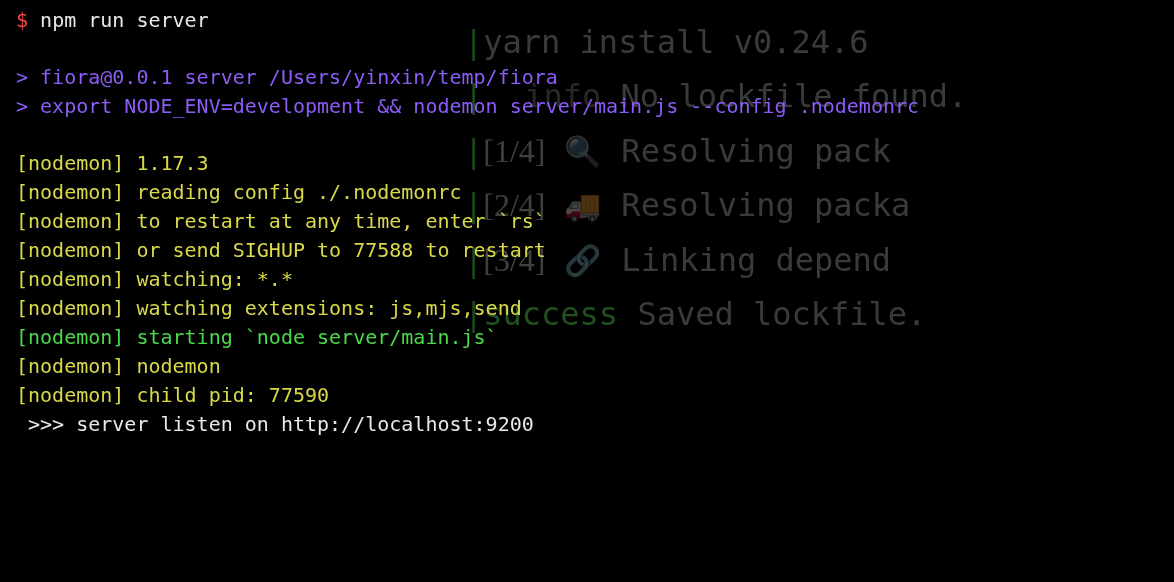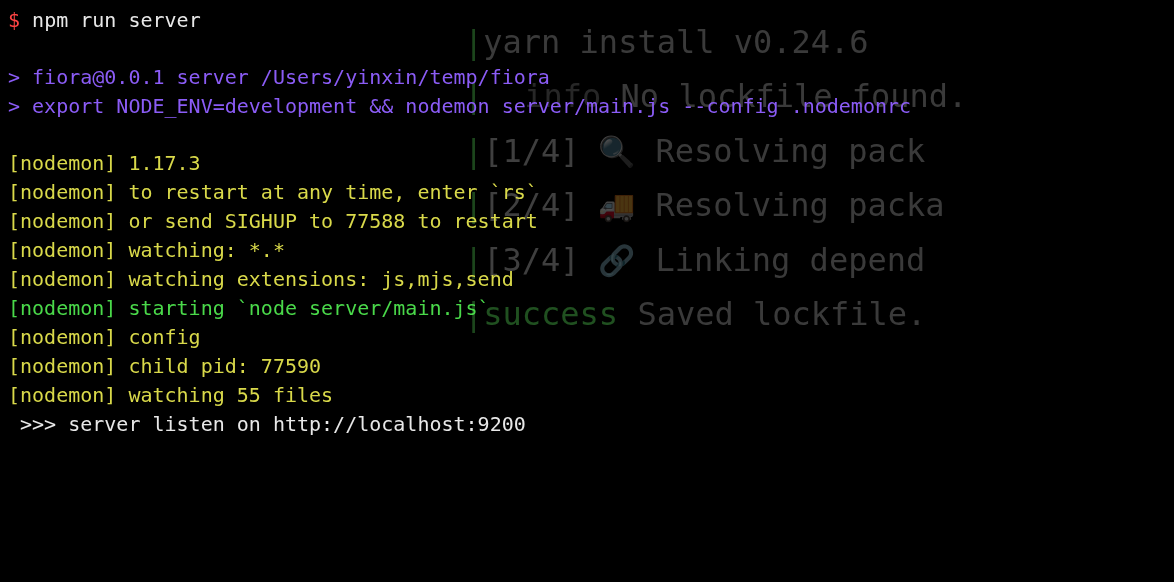--- a/index.html
+++ b/index.html
@@ -12,21 +12,21 @@
       font-family: 'Menlo', 'Monaco', 'Consolas', monospace;
       font-size: 20px;
       line-height: 1.45;
       width: 1174px;
       height: 582px;
       overflow: hidden;
       position: relative;
       color: #ccc;
     }
     .terminal {
-      padding: 6px 8px;
+      padding: 6px 16px;
       position: relative;
       z-index: 2;
     }
     .line {
       white-space: pre;
     }
     .prompt { color: #ff4444; }
     .cmd { color: #e8e8e8; }
     .text { color: #8b5cf6; }
     .yellow { color: #d9d94a; }
@@ -45,21 +45,21 @@
       color: rgba(180,180,180,0.3);
       font-size: 32px;
       line-height: 1.7;
       font-family: 'Menlo', 'Monaco', 'Consolas', monospace;
       overflow: hidden;
     }
     .bg-line {
       white-space: nowrap;
     }
     .bg-pipe { color: rgba(80,200,80,0.35); }
-    .bg-bracket { color: rgba(180,180,180,0.35); }
+    .bg-bracket { color: rgba(180,180,180,0.35); font-family: Liberation Serif, serif; }
     .bg-dim { color: rgba(120,120,120,0.32); margin-left: 41px; }
     .bg-text { color: rgba(180,180,180,0.32); }
     .bg-success { color: rgba(80,200,80,0.4); text-align: center; }
     .bg-icon { color: rgba(180,180,180,0.3); font-size: 30px; }
   </style>
 </head>
 <body>
 
 <div class="bg-layer">
   <div class="bg-line"><span class="bg-pipe">|</span><span class="bg-text">yarn install v0.24.6</span></div>
@@ -70,22 +70,22 @@
   <div class="bg-line"><span class="bg-pipe">|</span><span class="bg-success">success</span><span class="bg-text"> Saved lockfile.</span></div>
 </div>
 
 <div class="terminal">
   <div class="line"><span class="prompt">$</span> <span class="cmd">npm run server</span></div>
   <div class="spacer"></div>
   <div class="line"><span class="text">&gt; fiora@0.0.1 server /Users/yinxin/temp/fiora</span></div>
   <div class="line"><span class="text">&gt; export NODE_ENV=development &amp;&amp; nodemon server/main.js --config .nodemonrc</span></div>
   <div class="spacer"></div>
   <div class="line"><span class="yellow">[nodemon]</span><span class="yellow"> 1.17.3</span></div>
+  <div class="line"><span class="yellow">[nodemon]</span><span class="yellow"> reading config ./.nodemonrc</span></div>
   <div class="line"><span class="yellow">[nodemon]</span><span class="yellow"> to restart at any time, enter `rs`</span></div>
   <div class="line"><span class="yellow">[nodemon]</span><span class="yellow"> or send SIGHUP to 77588 to restart</span></div>
   <div class="line"><span class="yellow">[nodemon]</span><span class="yellow"> watching: *.*</span></div>
   <div class="line"><span class="yellow">[nodemon]</span><span class="yellow"> watching extensions: js,mjs,send</span></div>
   <div class="line"><span class="green">[nodemon]</span><span class="green"> starting `node server/main.js`</span></div>
-  <div class="line"><span class="yellow">[nodemon]</span><span class="yellow"> config</span></div>
+  <div class="line"><span class="yellow">[nodemon]</span><span class="yellow"> nodemon</span></div>
   <div class="line"><span class="yellow">[nodemon]</span><span class="yellow"> child pid: 77590</span></div>
-  <div class="line"><span class="yellow">[nodemon]</span><span class="yellow"> watching 55 files</span></div>
   <div class="line"><span class="white"> &gt;&gt;&gt; server listen on http://localhost:9200</span></div>
 </div>
 
 </body></html>

